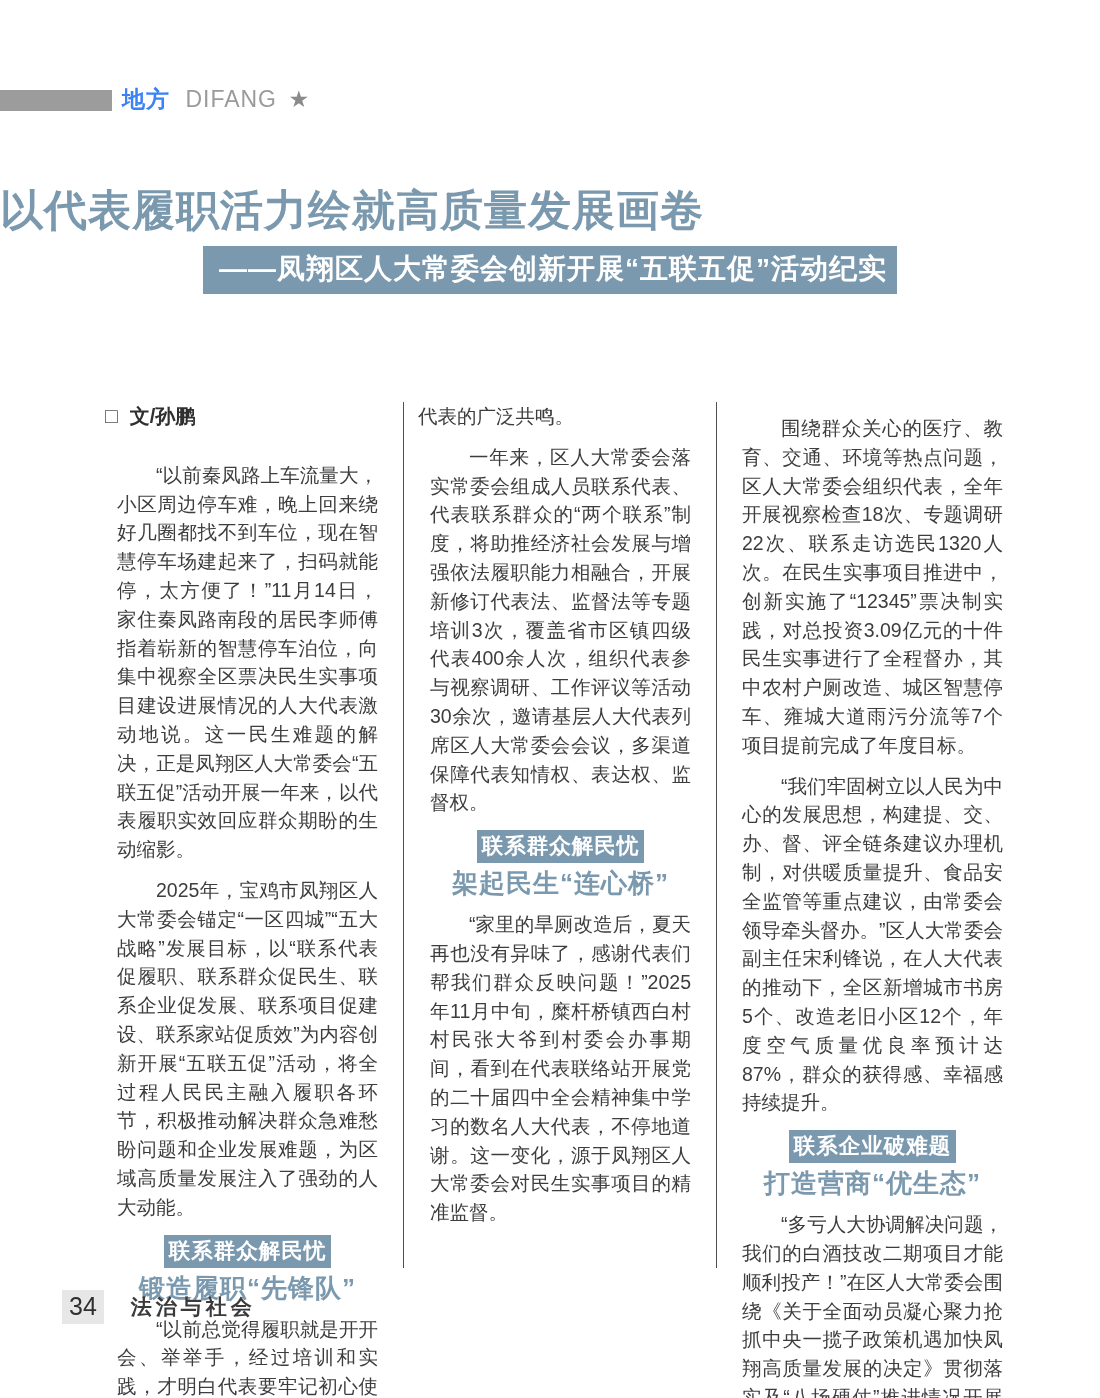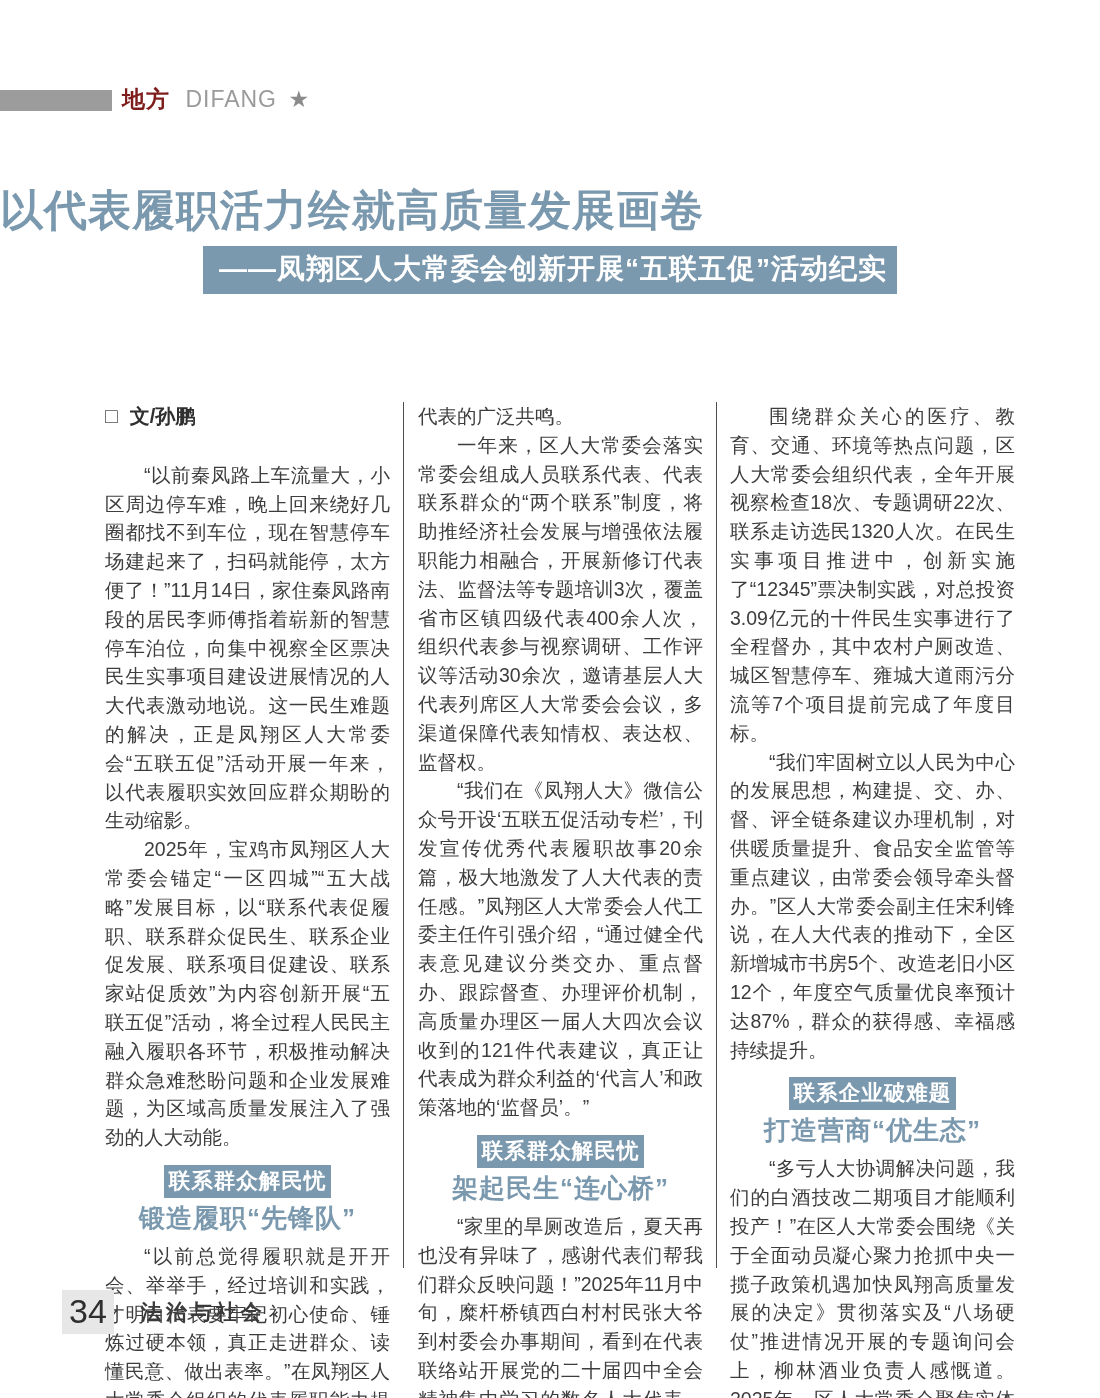--- a/index.html
+++ b/index.html
@@ -20,21 +20,21 @@
     background:#9c9c9c;
   }
   .topbar-label{
     position:absolute;
     left:122px; top:84px;
     font-size:23px;
     color:#8b8b8b;
     letter-spacing:1px;
     white-space:nowrap;
   }
-  .topbar-label .zh{font-weight:bold;color:#7f1d1d;}
+  .topbar-label .zh{font-weight:bold;color:#3b82f6;}
   .topbar-label .en{color:#9a9a9a;margin-left:8px;}
   .topbar-label .star{color:#8b8b8b;margin-left:4px;}
 
   
   .main-title{
     position:absolute;
     top:182px; left:0;
     width:100%;
     color:#7b99ae;
     font-size:43px;
@@ -91,21 +91,21 @@
     color:#2f2f2f;
     margin:0 0 30px 0;
     text-align:left;
   }
   .byline .sq{
     font-weight:normal;
     color:#555;
     margin-right:12px;
     font-size:21px;
   }
-  p.para{margin:0;text-indent:2em;}
+  p.para{margin:12px;text-indent:2em;}
   p.cont{margin:0;text-indent:0;}
 
   .section-header{
     text-align:center;
     margin:13px 0 9px 0;
     line-height:30px;
   }
   .sec-title{
     display:inline-block;
     background:#7b99ae;
@@ -128,21 +128,21 @@
   
   .footer{
     position:absolute;
     left:62px; top:1290px;
     display:flex;
     align-items:center;
   }
   .page-num{
     background:#e7e7e7;
     color:#2f2f2f;
-    font-size:34px;
+    font-size:25px;
     padding:2px 7px 3px 7px;
   }
   .journal{
     margin-left:27px;
     color:#3a3a3a;
     font-size:21px;
     font-weight:bold;
     letter-spacing:4px;
   }
 </style>
@@ -176,21 +176,20 @@
         <span class="sec-sub">锻造履职“先锋队”</span>
       </div>
       <p class="para">“以前总觉得履职就是开开会、举举手，经过培训和实践，才明白代表要牢记初心使命、锤炼过硬本领，真正走进群众、读懂民意、做出表率。”在凤翔区人大常委会组织的代表履职能力提升培训班上，区人大代表、陈村镇白酒勾兑技术员曹引富的发言引发了参训</p>
     </div>
 
     <div class="divider divider1"></div>
 
     <div class="col col2">
       <p class="cont">代表的广泛共鸣。</p>
       <p class="para">一年来，区人大常委会落实常委会组成人员联系代表、代表联系群众的“两个联系”制度，将助推经济社会发展与增强依法履职能力相融合，开展新修订代表法、监督法等专题培训3次，覆盖省市区镇四级代表400余人次，组织代表参与视察调研、工作评议等活动30余次，邀请基层人大代表列席区人大常委会会议，多渠道保障代表知情权、表达权、监督权。</p>
-      <p class="para">“我们在《凤翔人大》微信公众号开设‘五联五促活动专栏’，刊发宣传优秀代表履职故事20余篇，极大地激发了人大代表的责任感。”凤翔区人大常委会人代工委主任仵引强介绍，“通过健全代表意见建议分类交办、重点督办、跟踪督查、办理评价机制，高质量办理区一届人大四次会议收到的121件代表建议，真正让代表成为群众利益的‘代言人’和政策落地的‘监督员’。”</p>
       <div class="section-header">
         <span class="sec-title">联系群众解民忧</span>
         <span class="sec-sub">架起民生“连心桥”</span>
       </div>
       <p class="para">“家里的旱厕改造后，夏天再也没有异味了，感谢代表们帮我们群众反映问题！”2025年11月中旬，糜杆桥镇西白村村民张大爷到村委会办事期间，看到在代表联络站开展党的二十届四中全会精神集中学习的数名人大代表，不停地道谢。这一变化，源于凤翔区人大常委会对民生实事项目的精准监督。</p>
     </div>
 
     <div class="divider divider2"></div>
 
     <div class="col col3">

